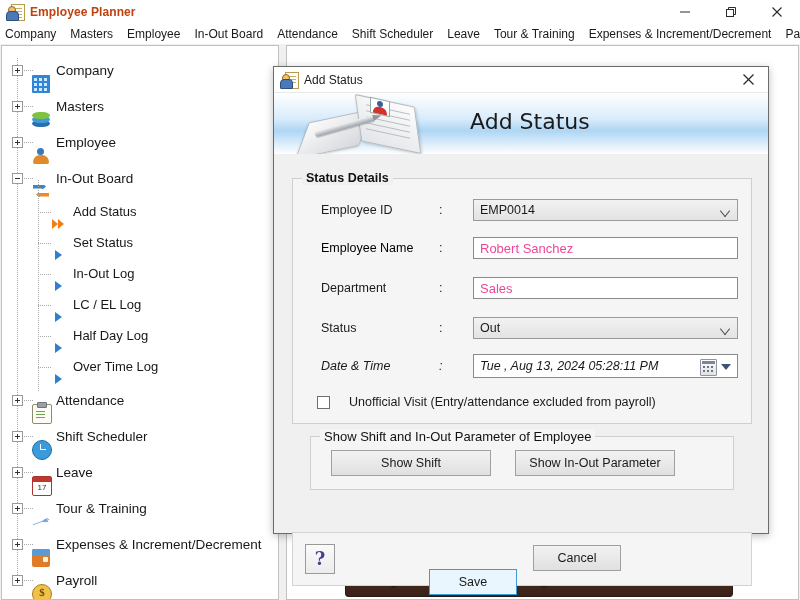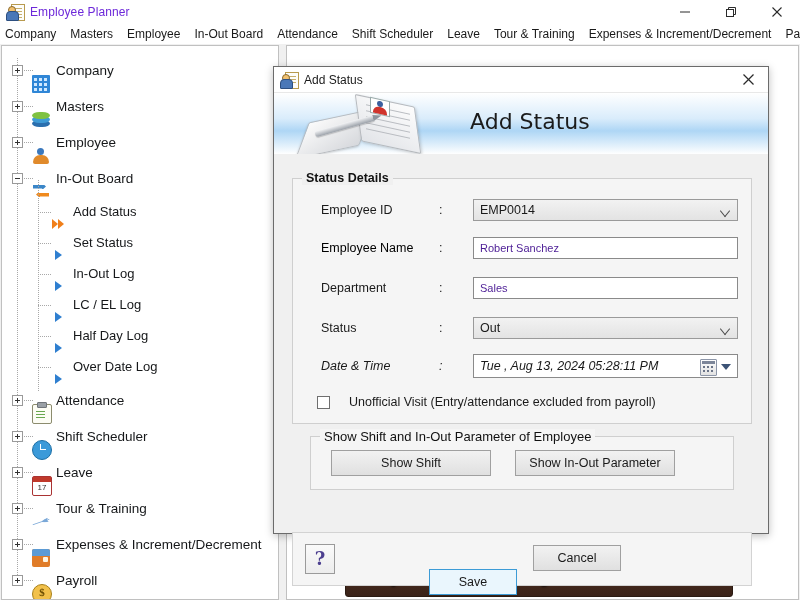--- a/index.html
+++ b/index.html
@@ -40,21 +40,21 @@
   }
   .app-icon .head {
     position: absolute; left: 1px; top: 2px; width: 6px; height: 6px;
     border-radius: 50%; background: #f0c070; border:1px solid #8a6a2a;
   }
   .app-icon .body {
     position: absolute; left: -1px; top: 7px; width: 11px; height: 8px;
     background: #4a78b8; border-radius: 4px 4px 1px 1px; border:1px solid #2d4f80;
   }
   .title-text {
-    font-size: 12px; color: #6d28d9; letter-spacing: 0.1px;
+    font-size: 12px; color: #c2410c; letter-spacing: 0.1px; font-weight: bold;
   }
   .win-buttons { margin-left: auto; display: flex; height: 24px; }
   .win-btn {
     width: 46px; height: 24px;
     display: flex; align-items: center; justify-content: center;
     color: #2b2b2b;
   }
   .win-btn svg { display: block; }
 
   
@@ -390,21 +390,21 @@
     border-right:1.6px solid #4a4a4a; border-bottom:1.6px solid #4a4a4a;
     transform: rotate(45deg) skew(6deg,6deg);
   }
   .textbox {
     position: absolute; left: 180px; width: 265px; height: 22px;
     background: #ffffff; border: 1px solid #8a8a8a;
     box-sizing: border-box;
   }
   .textbox .val {
     position: absolute; left: 6px; top: 0; line-height: 21px;
-    font-size: 11px; color: #4c1d95;
+    font-size: 13px; color: #ec4899;
   }
   .datebox {
     position: absolute; left: 180px; width: 265px; height: 24px;
     background: #ffffff; border: 1px solid #8a8a8a;
     box-sizing: border-box;
   }
   .datebox .val {
     position: absolute; left: 6px; top: 0; line-height: 23px;
     font-size: 12.5px; color: #1a1a1a;
   }
@@ -577,21 +577,21 @@
           <div class="tlabel">LC / EL Log</div>
         </div>
         <div class="tnode child">
           <div class="dot-h sub"></div>
           <div class="ticon ic-arrow-blue"></div>
           <div class="tlabel">Half Day Log</div>
         </div>
         <div class="tnode child">
           <div class="dot-h sub"></div>
           <div class="ticon ic-arrow-blue"></div>
-          <div class="tlabel">Over Date Log</div>
+          <div class="tlabel">Over Time Log</div>
         </div>
 
         <div class="tnode">
           <div class="expander plus"></div>
           <div class="dot-h root"></div>
           <div class="ticon ic-clipboard"></div>
           <div class="tlabel">Attendance</div>
         </div>
 
         <div class="tnode">

